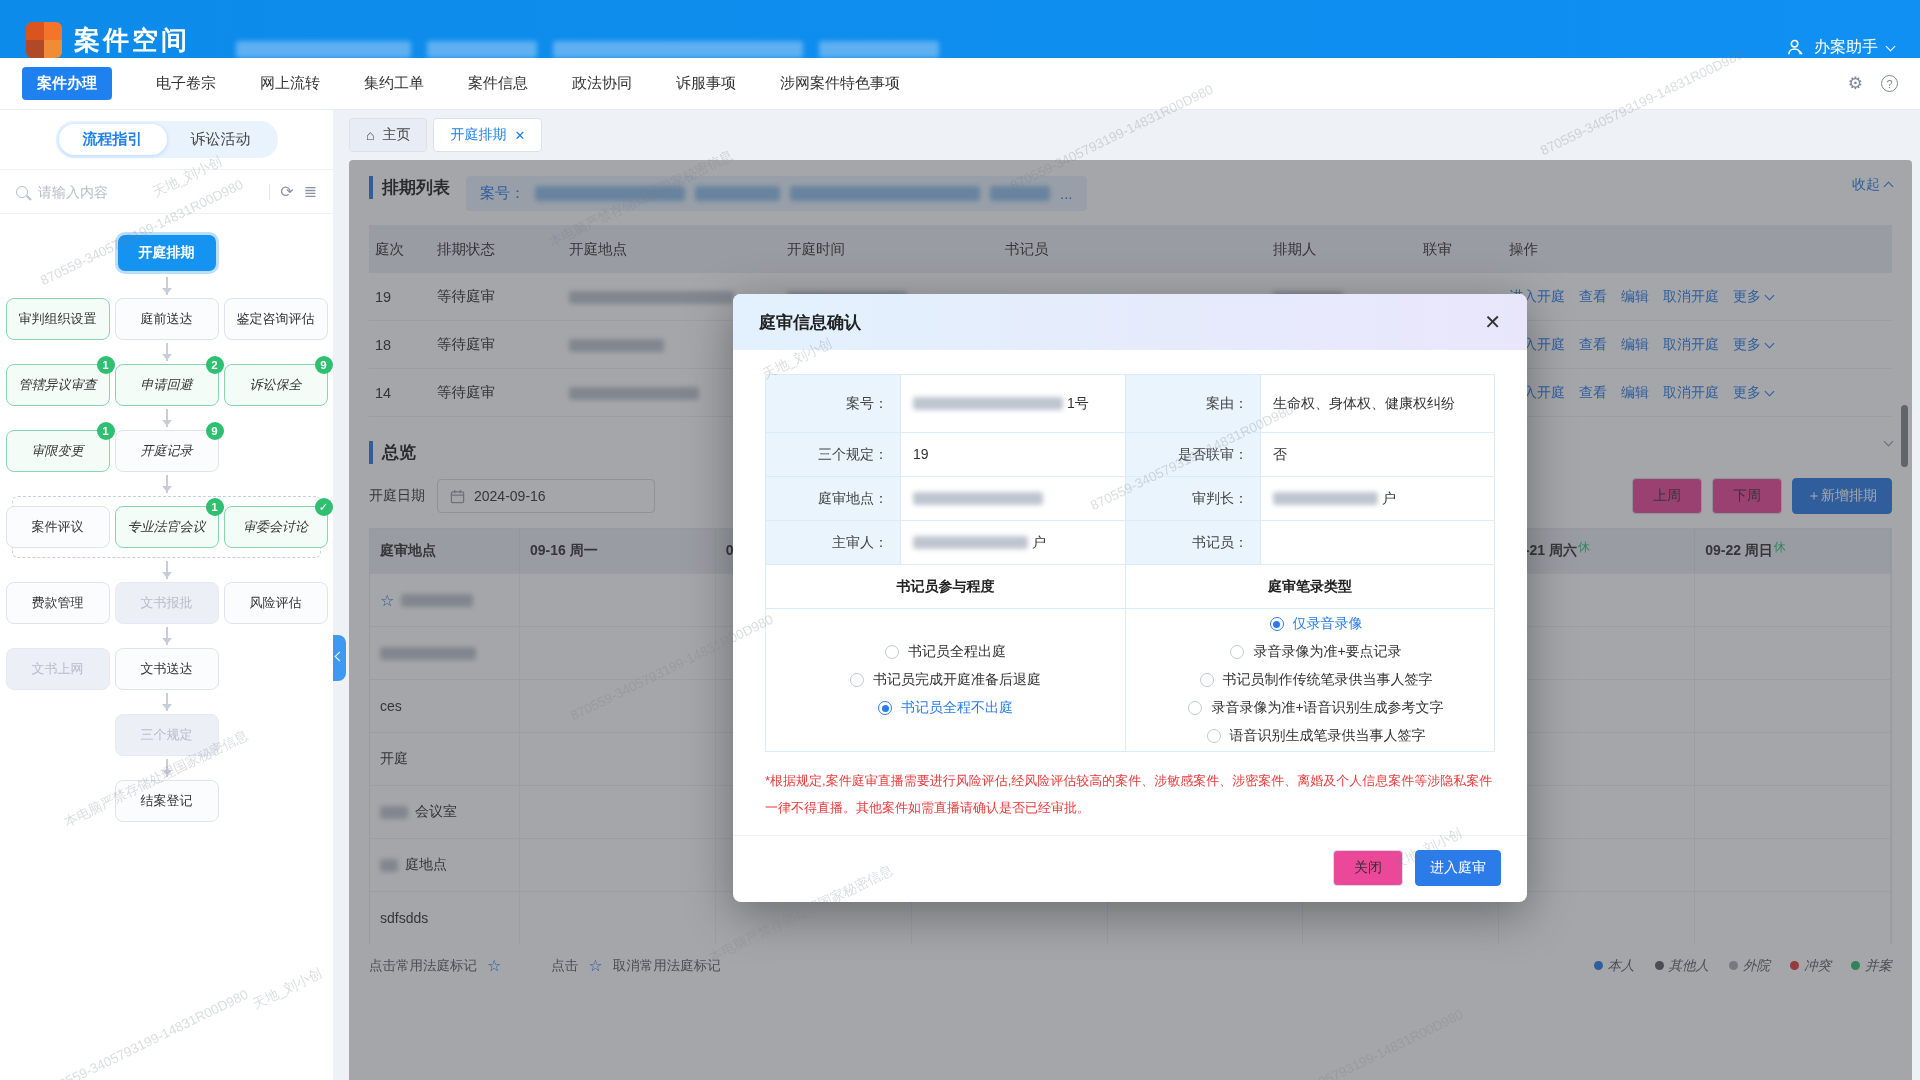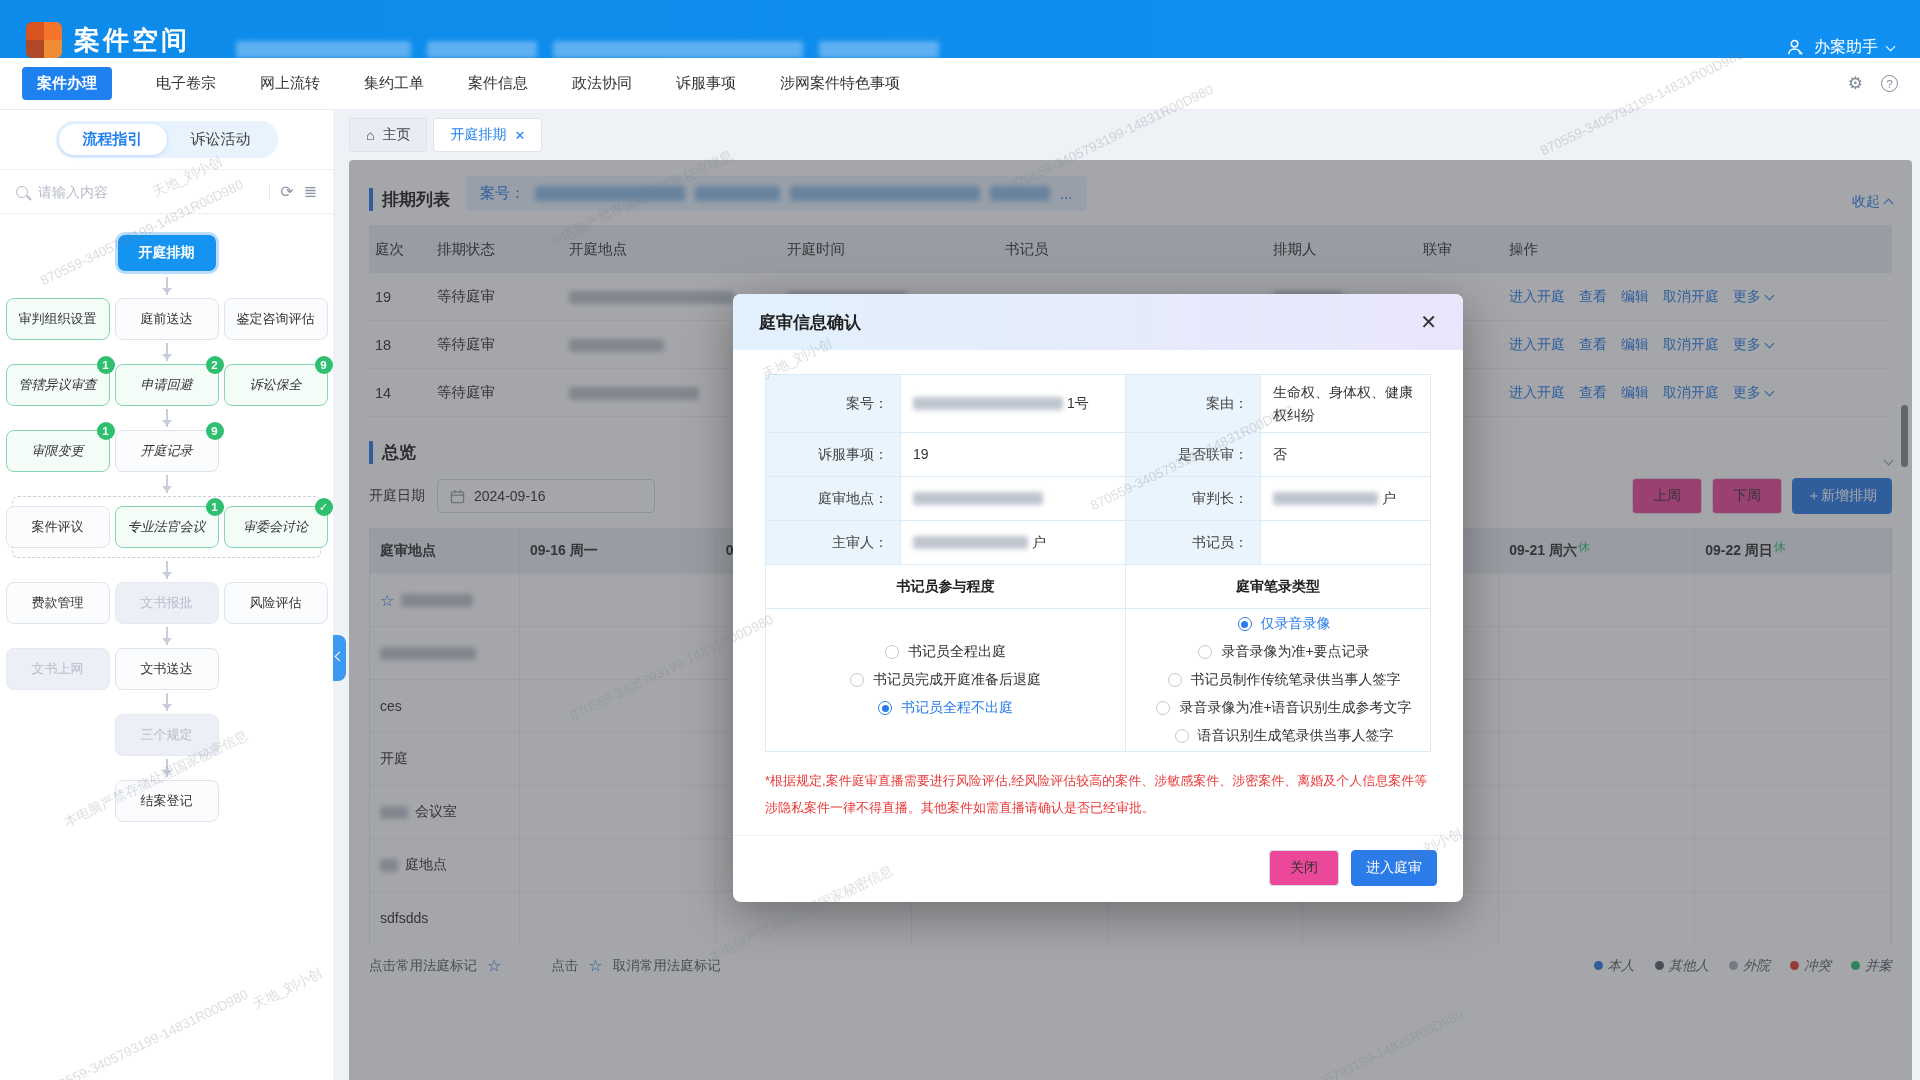--- a/index.html
+++ b/index.html
@@ -56,21 +56,21 @@
   .collapse-handle{position:absolute;left:333px;top:525px;width:13px;height:46px;background:#3d9af0;border-radius:0 8px 8px 0;color:#fff;display:flex;align-items:center;justify-content:center;z-index:3;cursor:pointer;font-size:10px}
   
   .main{flex:1;display:flex;flex-direction:column;padding:8px 8px 0 16px;min-width:0}
   .tabstrip{display:flex;gap:6px;margin-bottom:8px}
   .tab{display:flex;align-items:center;gap:8px;font-size:14px;border:1px solid #dde1ea;border-radius:4px;padding:7px 16px;cursor:pointer}
   .tab.home{background:#e8ecf4;color:#444}
   .tab.act{background:#fff;color:#1f80f0}
   .tab .x{color:#1f80f0;font-size:13px}
   .panel{flex:1;background:#fff;border-radius:4px;position:relative;padding:16px 20px 0;overflow:hidden}
   .dim{position:absolute;inset:0;background:rgba(55,58,64,.45);z-index:5}
-  .sec{display:flex;align-items:flex-end}
+  .sec{display:flex;align-items:flex-start}
   .sec-title{font-size:17px;font-weight:bold;color:#222;border-left:4px solid #2b7ce9;padding-left:9px}
   .caseno-box{margin-left:16px;background:#e8f3fd;border-radius:4px;padding:8px 14px;display:flex;align-items:center;gap:10px;color:#2b7ce9;font-size:15px}
   .rd-case{background:#8fc0ec;height:15px}
   .link{color:#2b7ce9;font-size:14px;cursor:pointer;display:inline-flex;align-items:center;gap:5px}
   .collapse-link{margin-left:auto}
   .grid-s{display:grid;grid-template-columns:62px 132px 218px 218px 268px 150px 86px auto;align-items:center}
   .thead{background:#e9edf3;height:48px;margin-top:14px;font-size:14.5px;color:#333}
   .thead div{padding-left:6px}
   .trow{height:48px;border-bottom:1px solid #eef0f5;font-size:14.5px}
   .trow div{padding-left:6px}
@@ -86,21 +86,21 @@
   .cal{margin-top:14px;border:1px solid #e7eaf0;border-bottom:none}
   .cal-grid{display:grid;grid-template-columns:150px repeat(7,1fr)}
   .cal-h{background:#e9edf3;height:44px;display:flex;align-items:center;padding-left:10px;font-size:14px;font-weight:bold;color:#333;border-right:1px solid #dfe3ea}
   .cal-h sup{color:#2fbf71;font-weight:normal;font-size:12px;margin-left:1px;transform:translateY(-4px)}
   .cal-c{height:53px;border-right:1px solid #eef0f5;border-top:1px solid #eef0f5;display:flex;align-items:center;padding-left:10px;font-size:14px;gap:7px}
   .star{color:#2b7ce9;font-size:16px;cursor:pointer}
   .cal-legend{display:flex;align-items:center;margin-top:12px;padding-bottom:14px;font-size:13.5px;color:#5a5f6a;gap:10px}
   .dots{margin-left:auto;display:flex;gap:20px;align-items:center}
   .dot{width:9px;height:9px;border-radius:50%;display:inline-block;margin-right:5px;vertical-align:0}
   
-  .modal{position:fixed;left:733px;top:294px;width:730px;background:#fff;border-radius:8px;z-index:10;box-shadow:0 12px 48px rgba(0,0,0,.35)}
+  .modal{position:fixed;left:733px;top:294px;width:794px;background:#fff;border-radius:8px;z-index:10;box-shadow:0 12px 48px rgba(0,0,0,.35)}
   .modal-head{height:56px;background:linear-gradient(90deg,#e2f1fd 0%,#e9e6fb 100%);border-radius:8px 8px 0 0;display:flex;align-items:center;padding:0 26px;font-size:17px;font-weight:bold;color:#222}
   .m-close{margin-left:auto;font-size:20px;color:#333;cursor:pointer;font-weight:normal}
   .modal-body{padding:24px 32px 0}
   .mtable{display:grid;grid-template-columns:135px 225px 135px 1fr;border-top:1px solid #dcebf8;border-left:1px solid #dcebf8;font-size:14px}
   .mtable>div{border-right:1px solid #dcebf8;border-bottom:1px solid #dcebf8;display:flex;align-items:center;padding:6px 12px;min-height:44px}
   .ml{background:#eaf4fd;justify-content:flex-end;color:#444}
   .mv{background:#fff;flex-wrap:wrap;gap:4px;line-height:1.6}
   .mh{grid-column:span 2;justify-content:center;font-weight:bold;color:#222;min-height:40px}
   .mopts{grid-column:span 2;flex-direction:column;align-items:flex-start;justify-content:center;gap:10px;padding:16px 12px 18px 46px;min-height:128px}
   .mopts.r{padding-left:24px}
@@ -512,21 +512,21 @@
   <div class="modal-body">
     <div class="mtable">
       <div class="ml" style="min-height:58px">案号：</div>
       <div class="mv">
           <span class="rd" style="width:150px"></span>
           <span>1号</span>
         </div>
       <div class="ml">案由：</div>
       <div class="mv">生命权、身体权、健康权纠纷</div>
 
-      <div class="ml">诉服事项：</div>
+      <div class="ml">三个规定：</div>
       <div class="mv">19</div>
       <div class="ml">是否联审：</div>
       <div class="mv">否</div>
 
       <div class="ml">庭审地点：</div>
       <div class="mv">
           <span class="rd" style="width:130px"></span>
         </div>
       <div class="ml">审判长：</div>
       <div class="mv">

